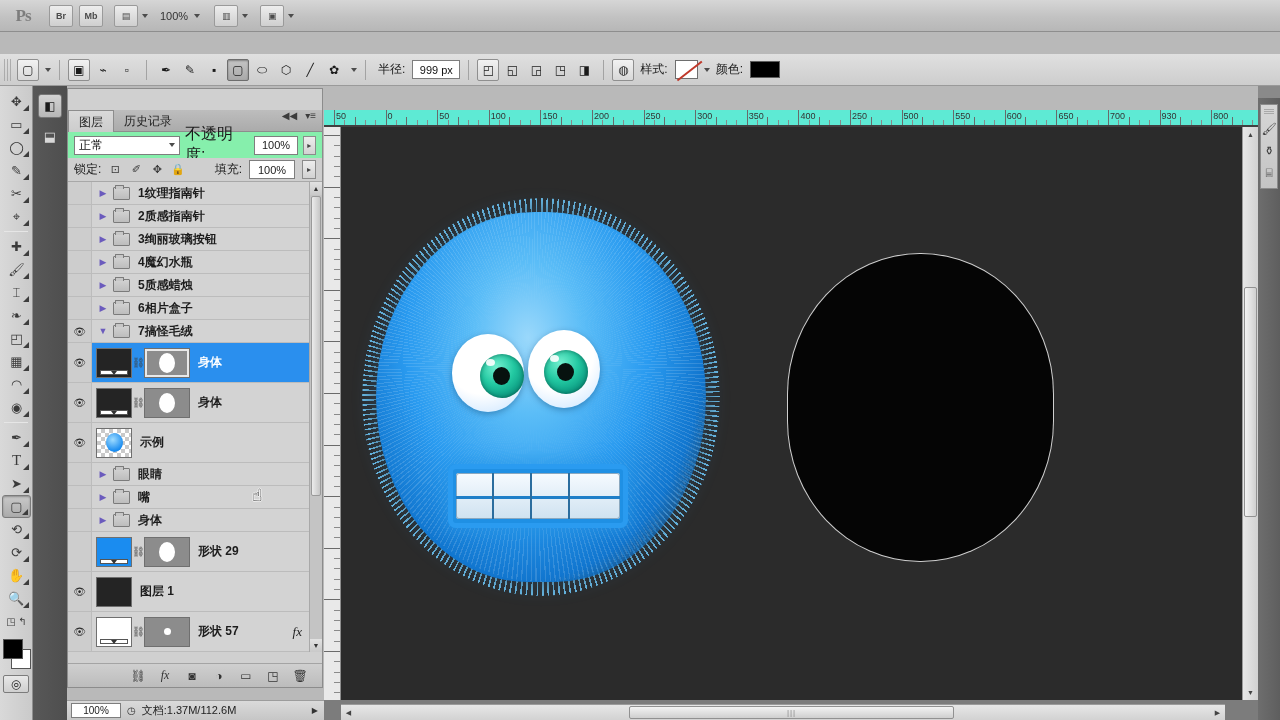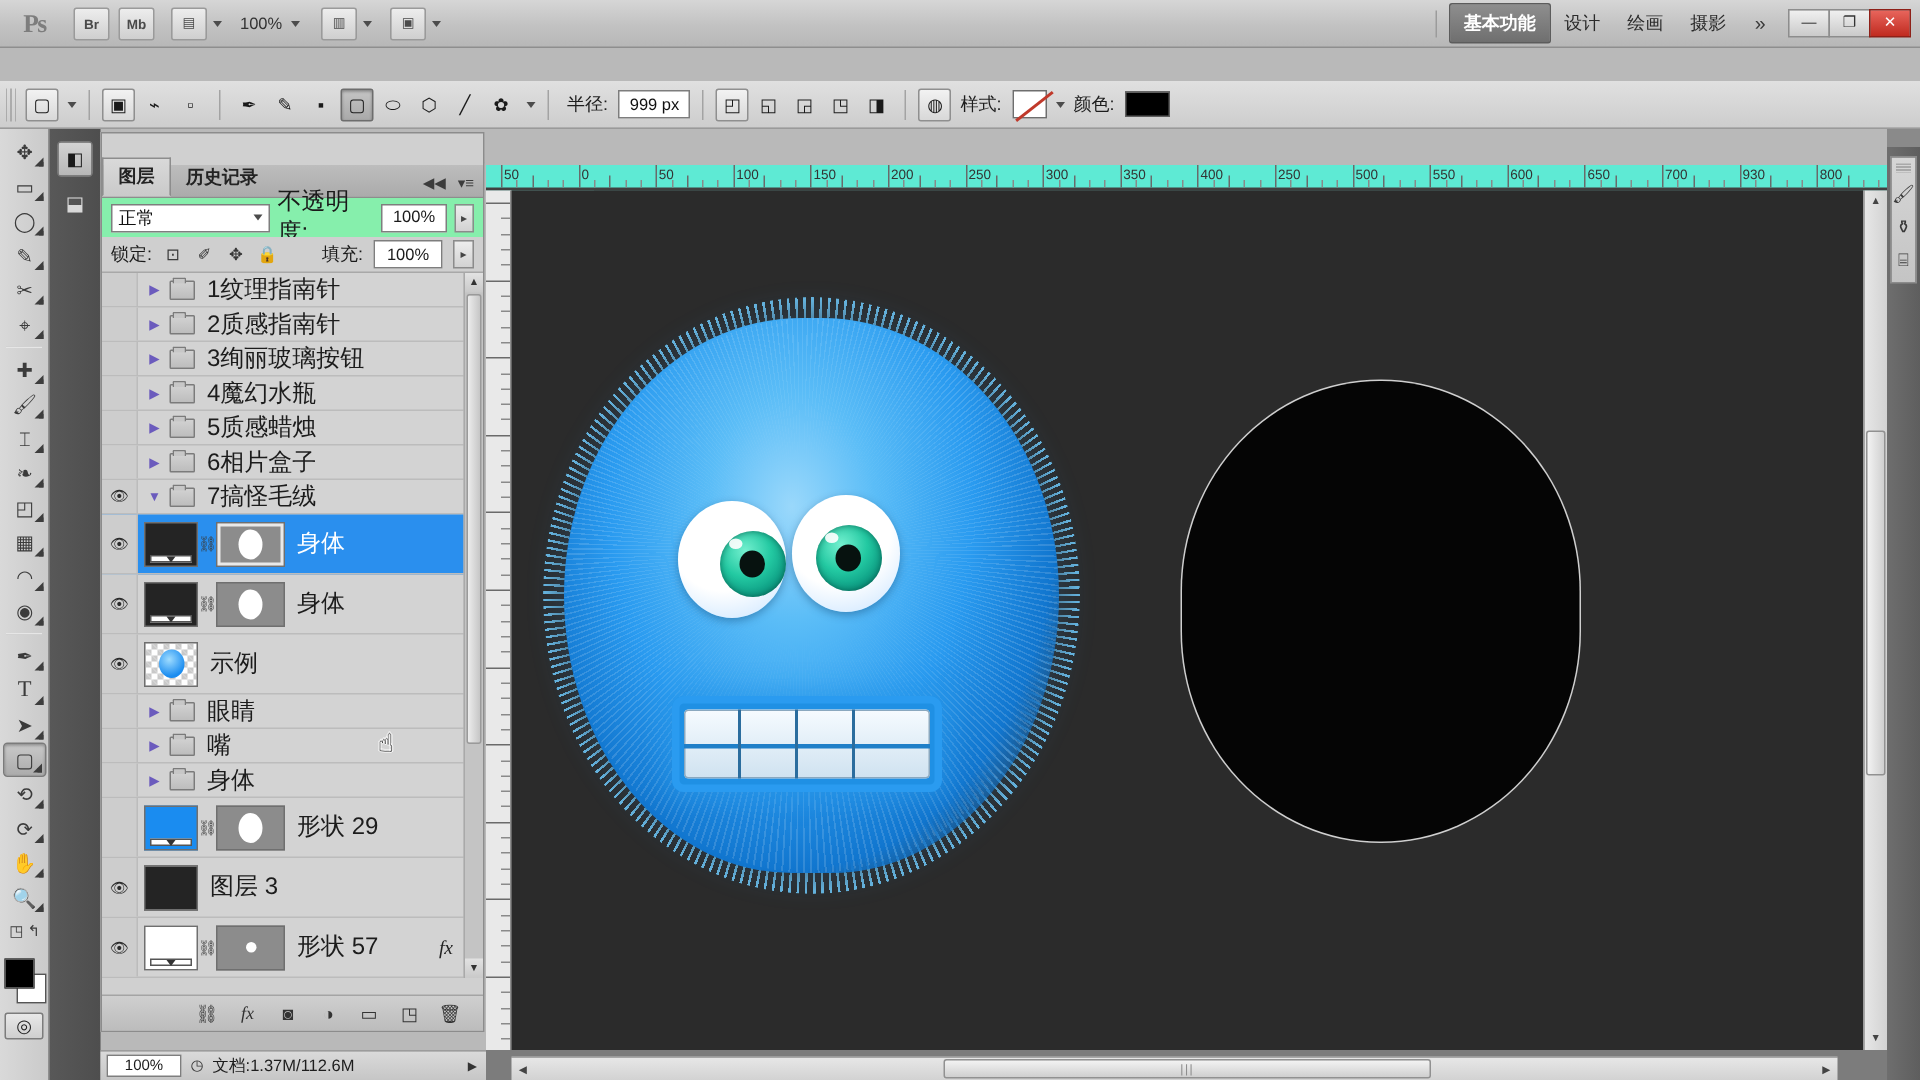--- a/index.html
+++ b/index.html
@@ -130,23 +130,22 @@
   .doctab {
     position:absolute; left:4px; top:2px; height:19px; padding:0 6px;
     background:linear-gradient(#e4e4e4,#d2d2d2);
     border:1px solid #8b8b8b; border-bottom:none;
     display:flex;align-items:center; gap:6px; font-size:11px; color:#1d1d1d;
   }
   .doctab .x { font-size:10px; color:#4a4a4a; border:1px solid #9a9a9a; width:11px;height:11px;
      display:flex;align-items:center;justify-content:center; background:#cfcfcf; }
   .panel-tabs {
     position:absolute; left:0; top:21px; width:100%; height:22px;
-    background:linear-gradient(#bdbdbd,#ababab); display:flex; align-items:flex-end;
+    background:linear-gradient(#bdbdbd,#ababab); display:flex; align-items:flex-start;
     border-bottom:1px solid #8d8d8d;
-    font-weight:bold;
   }
   .ptab { padding:3px 10px 4px 10px; font-size:12px; color:#232323; }
   .ptab.active { background:linear-gradient(#d9d9d9,#cacaca); border:1px solid #8d8d8d; border-bottom:1px solid #cacaca; }
   .panel-ctrls { margin-left:auto; display:flex; align-items:center; gap:8px; padding:0 6px 3px 0; color:#3c3c3c; font-size:10px;}
 
   .blendrow {
     position:absolute; left:0; top:43px; width:100%; height:26px;
     display:flex; align-items:center; padding:0 6px; gap:5px;
     background:#86efac;
   }
@@ -184,21 +183,21 @@
     width:24px; min-width:24px; height:100%; display:flex; align-items:center; justify-content:center;
     border-right:1px solid #bcbcbc; background:#cdcdcd; font-size:10px; color:#2a2a2a;
   }
   .lrow.sel .eye { background:#cdcdcd; }
   .arrow { width:14px;min-width:14px;display:flex;align-items:center;justify-content:center;color:#6b5bbd;font-size:9px;margin-left:4px;}
   .folder {
     width:17px;min-width:17px;height:13px;margin-left:3px;border:1px solid #7b7b7b;border-radius:1px;
     background:linear-gradient(#d2d2d2,#bdbdbd); position:relative;
   }
   .folder:before{content:"";position:absolute;left:1px;top:-3px;width:7px;height:3px;background:#c7c7c7;border:1px solid #7b7b7b;border-bottom:none;border-radius:1px 1px 0 0;}
-  .lname { margin-left:8px; font-size:16px; color:#1c1c1c; white-space:nowrap; }
+  .lname { margin-left:8px; font-size:12px; color:#1c1c1c; white-space:nowrap;font-weight:bold; }
   .thumb {
     width:36px;min-width:36px;height:30px;margin-left:4px;border:1px solid #6f6f6f;
     background:#111; position:relative; overflow:hidden;
   }
   .thumb .strip{position:absolute;left:3px;right:3px;bottom:2px;height:5px;background:#fff;border:1px solid #555;}
   .thumb .strip:after{content:"";position:absolute;left:50%;top:0px;margin-left:-3px;
      width:0;height:0;border-left:3px solid transparent;border-right:3px solid transparent;border-top:4px solid #333;}
   .thumb.blue { background:#1a8cf0; }
   .thumb.white { background:#fff; }
   .thumb.dark { background:#242424; }
@@ -396,33 +395,20 @@
     <span class="caret" style="margin-left:6px;"></span>
     <div class="tb-flat" style="margin-left:14px;">
       <div class="tb-btn" style="margin:0;">▥</div>
       <span class="caret"></span>
     </div>
     <div class="tb-flat" style="margin-left:12px;">
       <div class="tb-btn" style="margin:0;">▣</div>
       <span class="caret"></span>
     </div>
 
-    <div class="ws-tabs">
-      <div class="ws-sep"></div>
-      <div class="ws-tab active">基本功能</div>
-      <div class="ws-tab">设计</div>
-      <div class="ws-tab">绘画</div>
-      <div class="ws-tab">摄影</div>
-      <div class="ws-more">»</div>
-      <div class="wincontrols">
-        <div class="wc">—</div>
-        <div class="wc">❐</div>
-        <div class="wc close">✕</div>
-      </div>
-    </div>
   </div>
 
 
   <div class="optbar">
     <div class="grip"></div>
     <div class="opt-ico framed">▢</div>
     <span class="caret"></span>
     <div class="opt-sep"></div>
     <div class="opt-ico framed">▣</div>
     <div class="opt-ico">⌁</div>
@@ -636,21 +622,21 @@
         <div class="linkico">⛓</div>
         <div class="mask">
             <span class="dot"></span>
           </div>
         <div class="lname">形状 29</div>
       </div>
 
       <div class="lrow tall">
         <div class="eye">👁</div>
         <div class="thumb dark"></div>
-        <div class="lname">图层 3</div>
+        <div class="lname">图层 1</div>
       </div>
 
       <div class="lrow tall">
         <div class="eye">👁</div>
         <div class="thumb white">
             <span class="strip"></span>
           </div>
         <div class="linkico">⛓</div>
         <div class="mask">
             <span class="dot tiny"></span>

